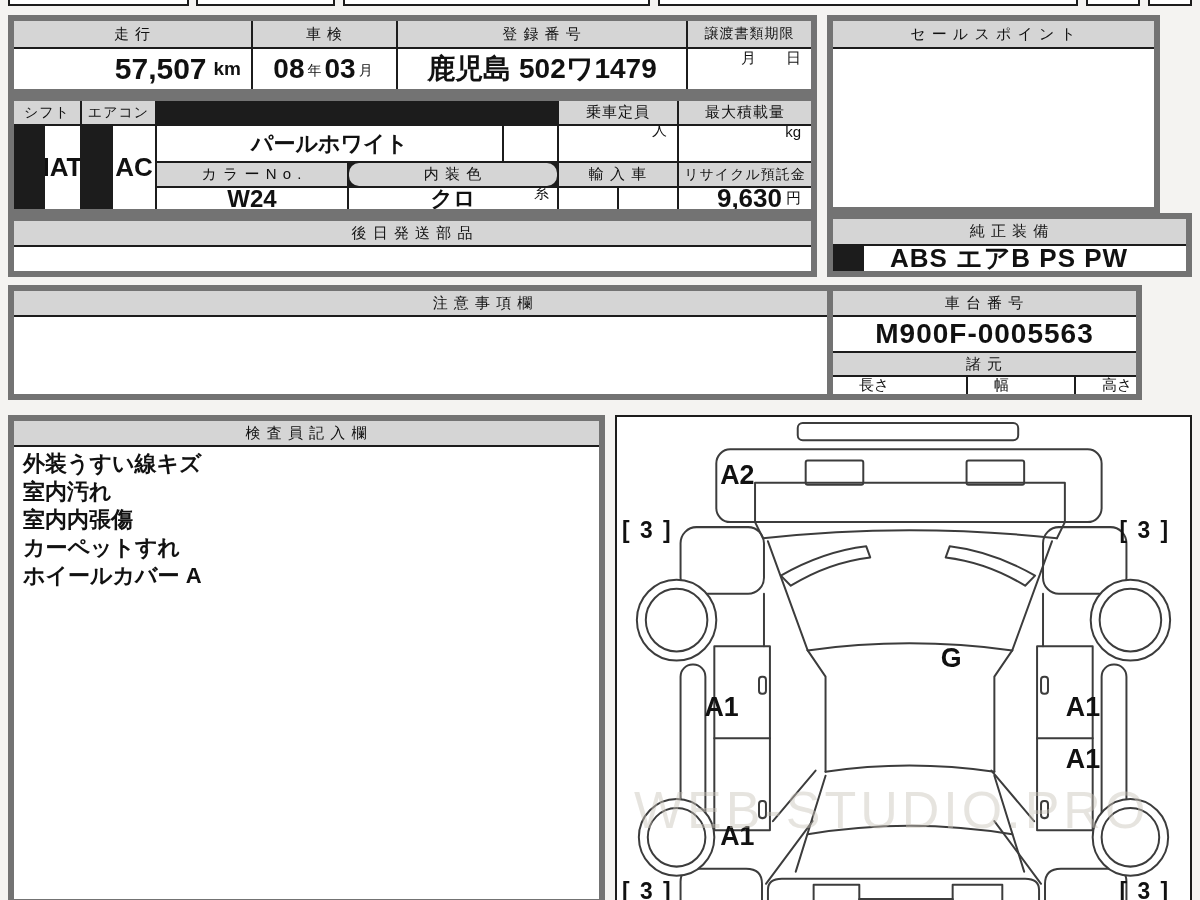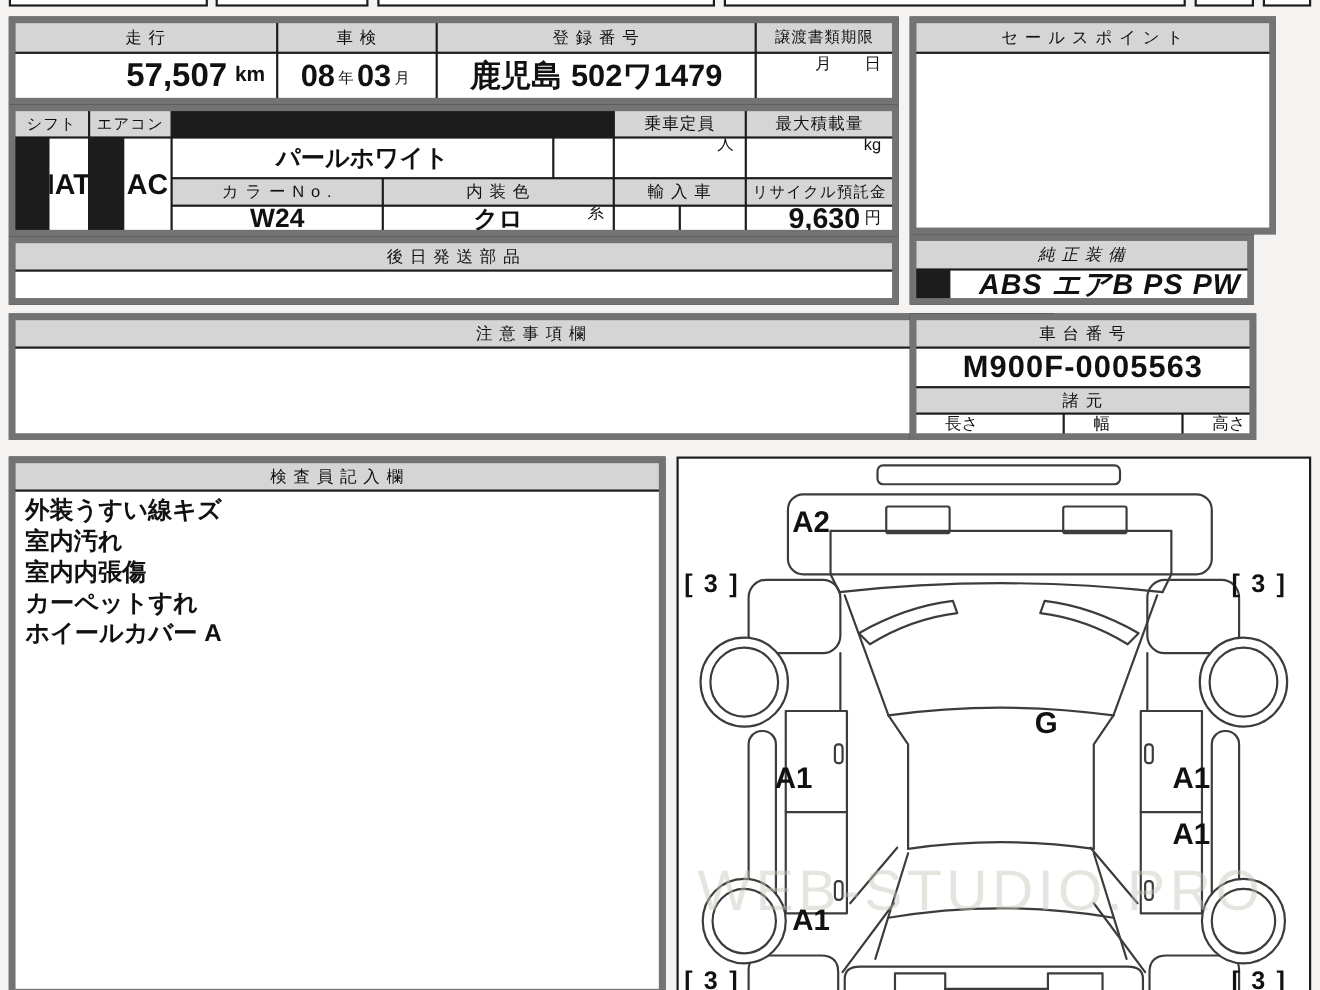--- a/index.html
+++ b/index.html
@@ -79,21 +79,21 @@
     <div class="cell hd">最大積載量</div>
 
     <div class="cell val-26" style="grid-row:2/5;">IAT</div>
     <div class="cell val-26" style="grid-row:2/5;">AC</div>
     <div class="cell val-22" style="grid-column:3/5;">パールホワイト</div>
     <div class="cell"></div>
     <div class="cell right bottom plain15" style="grid-column:6/8;">人</div>
     <div class="cell right bottom plain15">kg</div>
 
     <div class="cell hd">カ ラ ー N o .</div>
-    <div class="cell hd" style="grid-column:4/6;">内 装 色</div>
+    <div class="cell hd" style="grid-column:4/6;border-radius:10px;">内 装 色</div>
     <div class="cell hd" style="grid-column:6/8;">輸 入 車</div>
     <div class="cell hd small">リサイクル預託金</div>
 
     <div class="cell val-24">W24</div>
     <div class="cell" style="grid-column:4/6;">
       <span class="val-22">クロ</span>
       <span class="sys">系</span>
     </div>
     <div class="cell"></div>
     <div class="cell"></div>
@@ -101,21 +101,21 @@
       <span class="val-26">9,630</span>
       <span class="plain15" style="margin-left:4px;">円</span>
     </div>
   </div>
 
   <div class="box" style="left:8px;top:215px;width:809px;height:62px;grid-template-rows:24px 1fr;grid-template-columns:1fr;">
     <div class="cell hd">後 日 発 送 部 品</div>
     <div class="cell"></div>
   </div>
 
-  <div class="box" style="left:827px;top:213px;width:313px;height:64px;grid-template-rows:25px 1fr;grid-template-columns:1fr;font-style:italic;">
+  <div class="box" style="left:827px;top:213px;width:365px;height:64px;grid-template-rows:25px 1fr;grid-template-columns:1fr;">
     <div class="cell hd">純 正 装 備</div>
     <div class="cell left val-26" style="letter-spacing:1px;">ABS エアB PS PW</div>
   </div>
 
   <div class="box" style="left:8px;top:285px;width:950px;height:115px;grid-template-rows:24px 1fr;grid-template-columns:1fr;">
     <div class="cell hd">注 意 事 項 欄</div>
     <div class="cell"></div>
   </div>
 
   <div class="box" style="left:827px;top:285px;width:315px;height:115px;grid-template-columns:133px 106px 1fr;grid-template-rows:24px 34px 22px 1fr;">

